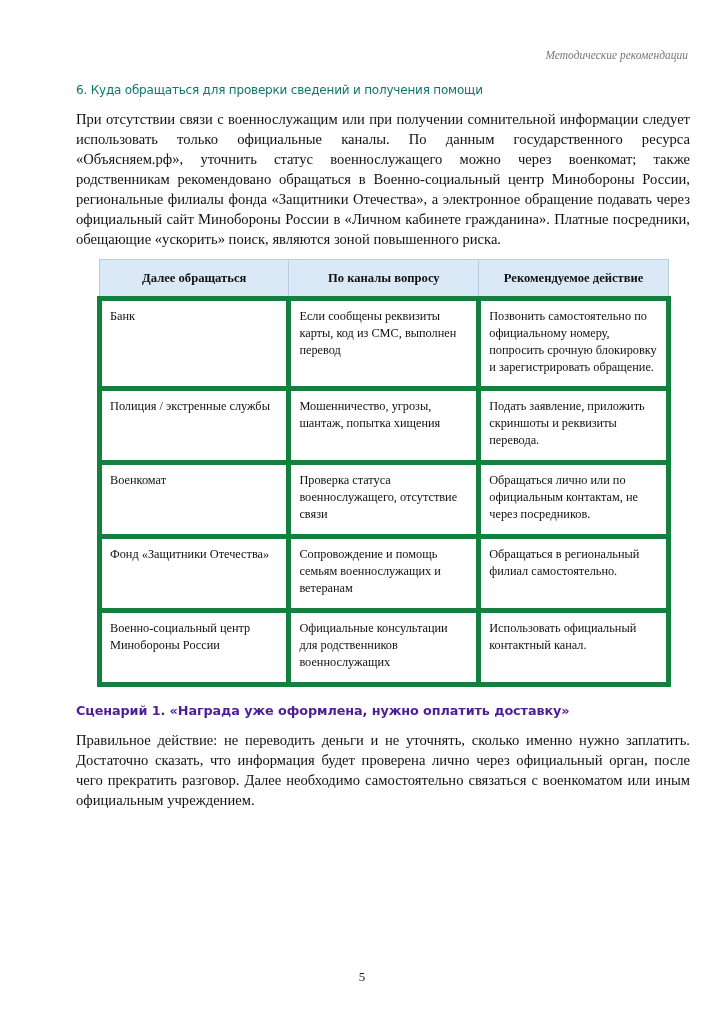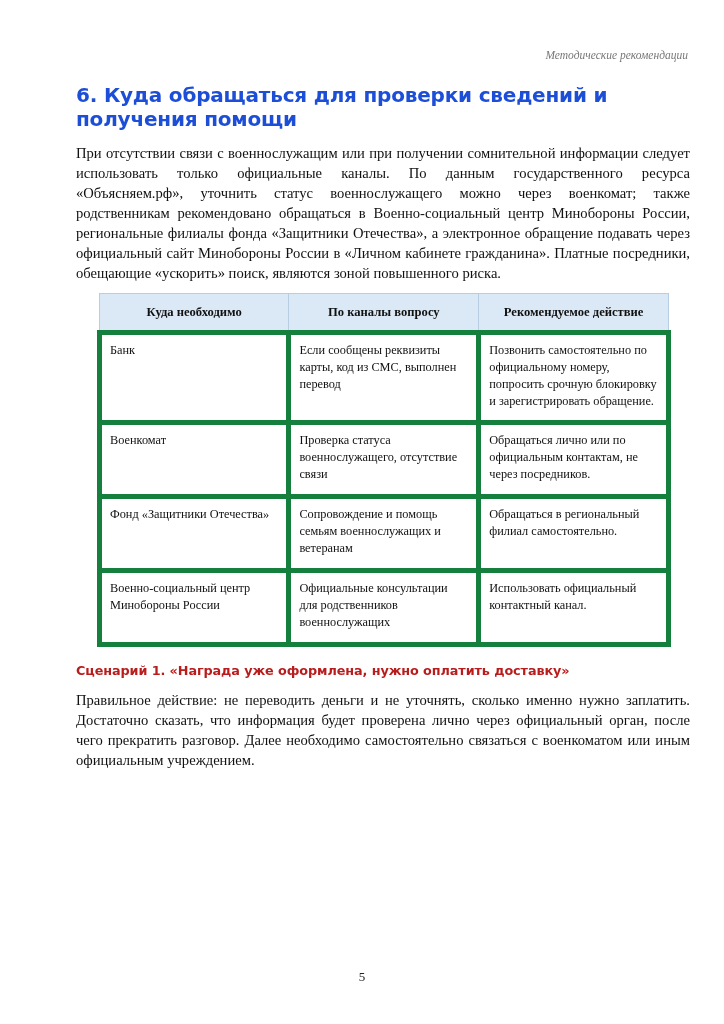--- a/index.html
+++ b/index.html
@@ -10,26 +10,26 @@
       font-family: "Liberation Serif", serif; font-style: italic; font-size: 11.5px; color: #777;
     }
     .content { position: absolute; left: 76px; top: 56px; width: 614px; }
     .p {
       font-family: "Liberation Serif", serif; font-size: 14.6px; line-height: 20px;
       text-align: justify; margin: 0;
     }
     .bullet-p { text-indent: 0; }
     .bullet-mark { display: inline-block; width: 24px; }
     .h2 {
-      font-family: "DejaVu Sans", sans-serif; font-weight: bold; font-size: 20px;
-      color: #1d4ed8; margin: 20px 0 12px 0; letter-spacing: -0.2px;
+      font-family: "DejaVu Sans", sans-serif; font-weight: normal; font-size: 12px;
+      color: #0f766e; margin: 20px 0 12px 0; letter-spacing: -0.2px;
     }
     .h3 {
       font-family: "DejaVu Sans", sans-serif; font-weight: bold; font-size: 12.8px;
-      color: #b91c1c; margin: 16px 0 12px 0; letter-spacing: -0.1px;
+      color: #4c1d95; margin: 16px 0 12px 0; letter-spacing: -0.1px;
     }
     table.info {
       border-collapse: collapse; margin: 10px 0 0 21px; width: 574px;
       font-family: "Liberation Serif", serif; font-size: 12.3px; line-height: 17px;
     }
     table.info th {
       background: #dae9f5; font-weight: bold; font-size: 12.6px;
       height: 36px; padding: 0 8px; text-align: center; border: 1px solid #b7cde2;
     }
     table.info td {
@@ -50,30 +50,35 @@
   <div class="running-header">Методические рекомендации</div>
 
   <div class="content">
 
     <div class="h2">6. Куда обращаться для проверки сведений и получения помощи</div>
     <p class="p">При отсутствии связи с военнослужащим или при получении сомнительной информации следует использовать только официальные каналы. По данным государственного ресурса «Объясняем.рф», уточнить статус военнослужащего можно через военкомат; также родственникам рекомендовано обращаться в Военно-социальный центр Минобороны России, региональные филиалы фонда «Защитники Отечества», а электронное обращение подавать через официальный сайт Минобороны России в «Личном кабинете гражданина». Платные посредники, обещающие «ускорить» поиск, являются зоной повышенного риска.</p>
 
     <table class="info">
       <thead>
         <tr>
-          <th class="col1">Куда необходимо</th>
+          <th class="col1">Далее обращаться</th>
           <th class="col2">По каналы вопросу</th>
           <th class="col3">Рекомендуемое действие</th>
         </tr>
       </thead>
       <tbody>
         <tr class="r1">
           <td>Банк</td>
           <td>Если сообщены реквизиты карты, код из СМС, выполнен перевод</td>
           <td>Позвонить самостоятельно по официальному номеру, попросить срочную блокировку и зарегистрировать обращение.</td>
+        </tr>
+        <tr class="rn">
+          <td>Полиция / экстренные службы</td>
+          <td>Мошенничество, угрозы, шантаж, попытка хищения</td>
+          <td>Подать заявление, приложить скриншоты и реквизиты перевода.</td>
         </tr>
         <tr class="rn">
           <td>Военкомат</td>
           <td>Проверка статуса военнослужащего, отсутствие связи</td>
           <td>Обращаться лично или по официальным контактам, не через посредников.</td>
         </tr>
         <tr class="rn">
           <td>Фонд «Защитники Отечества»</td>
           <td>Сопровождение и помощь семьям военнослужащих и ветеранам</td>
           <td>Обращаться в региональный филиал самостоятельно.</td>

